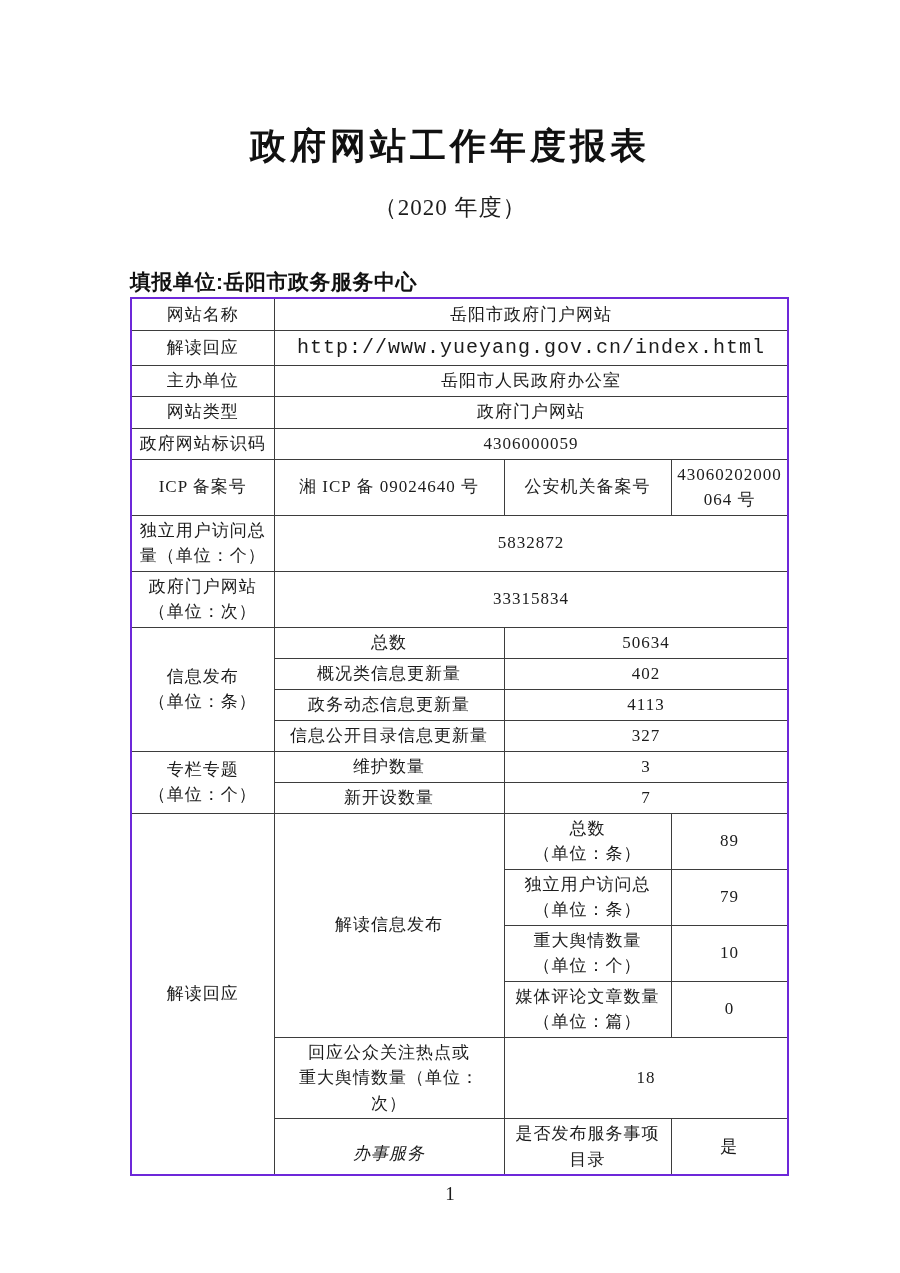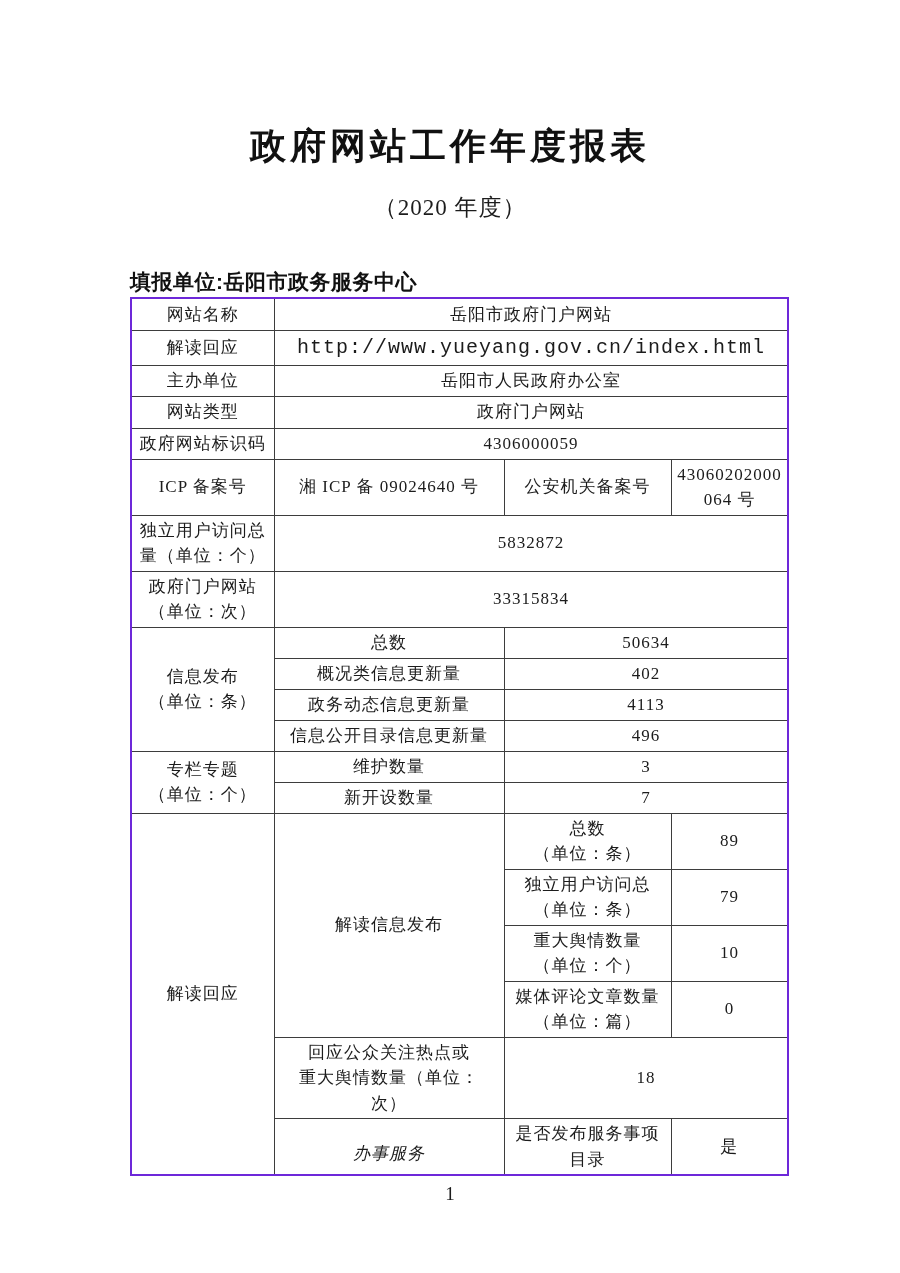--- a/index.html
+++ b/index.html
@@ -162,21 +162,21 @@
       <tr style="height:31px">
         <td>概况类信息更新量</td>
         <td colspan="2" class="num">402</td>
       </tr>
       <tr style="height:31px">
         <td>政务动态信息更新量</td>
         <td colspan="2" class="num">4113</td>
       </tr>
       <tr style="height:31px">
         <td>信息公开目录信息更新量</td>
-        <td colspan="2" class="num">496</td>
+        <td colspan="2" class="num">327</td>
       </tr>
 
       <tr style="height:31px">
         <td rowspan="2" class="preline">专栏专题
 （单位：个）</td>
         <td>维护数量</td>
         <td colspan="2" class="num">3</td>
       </tr>
       <tr style="height:31px">
         <td>新开设数量</td>

